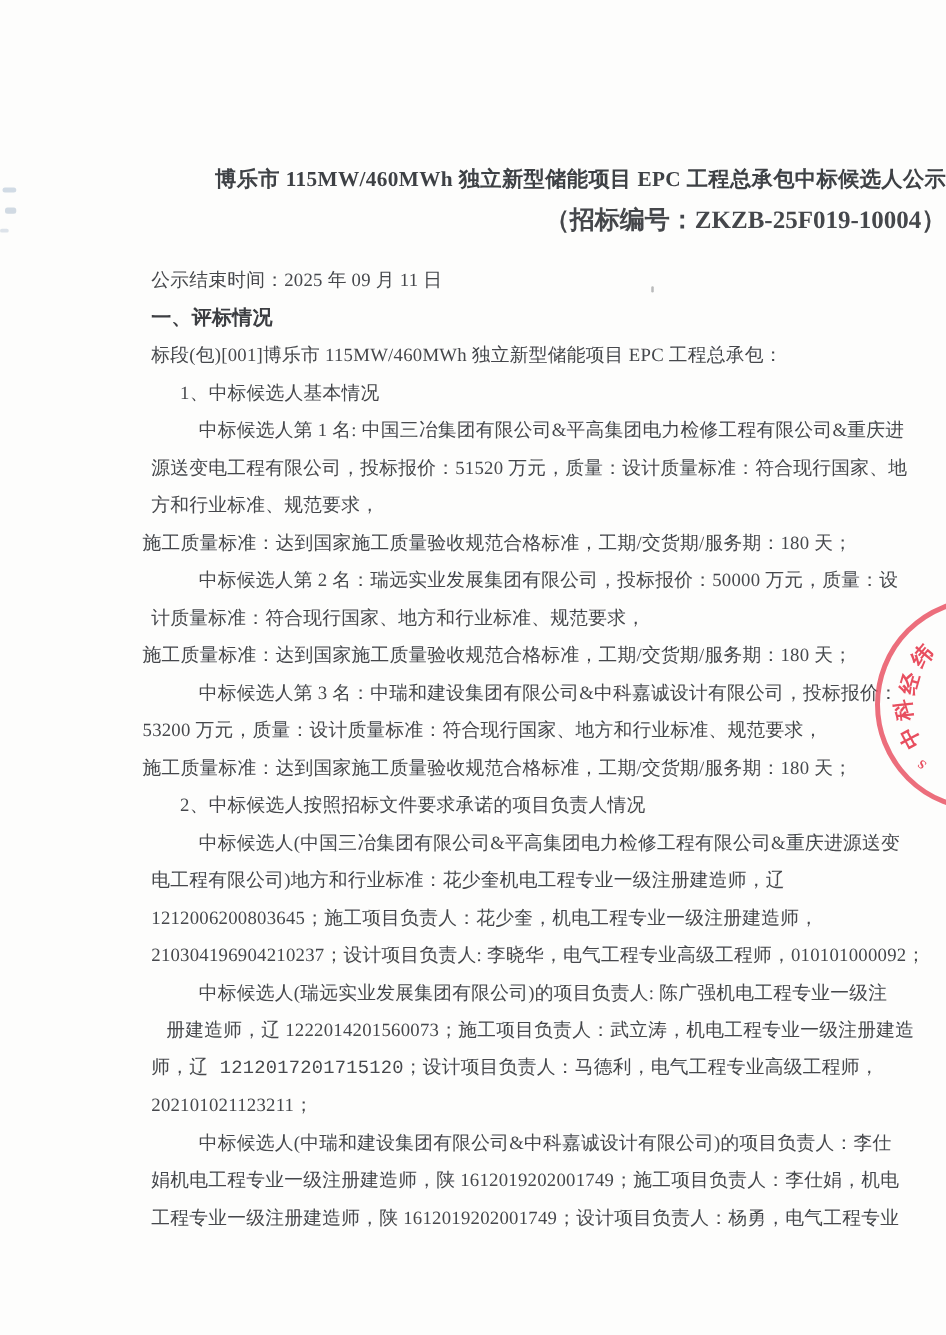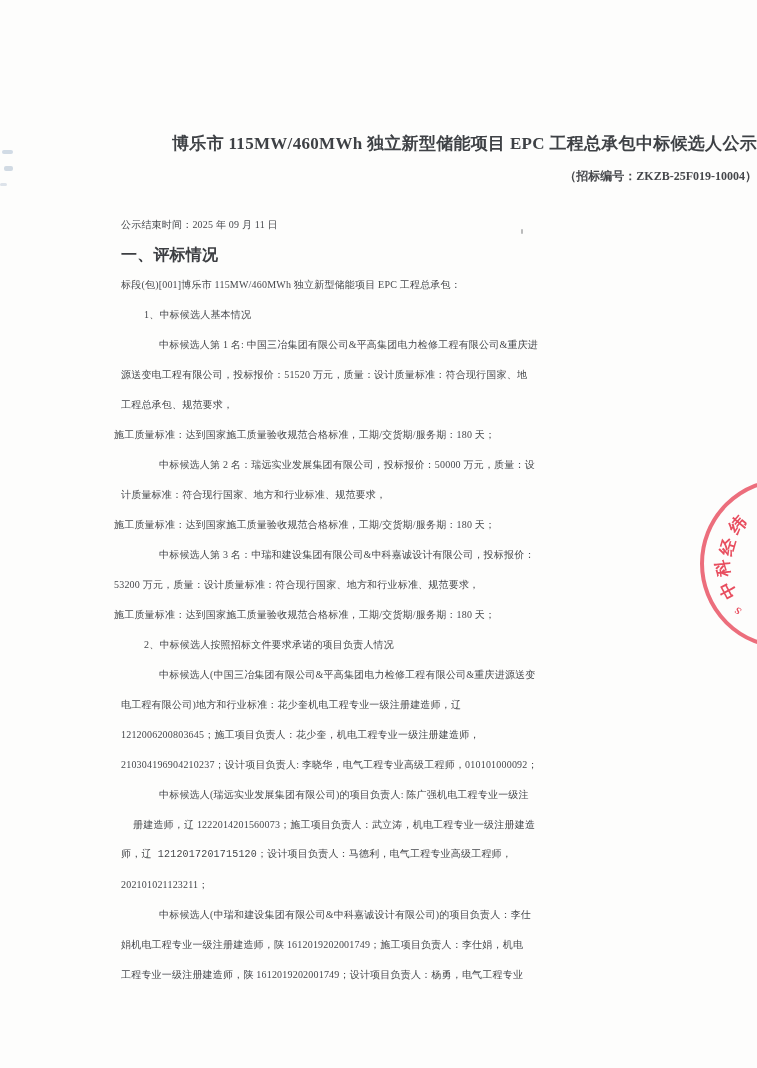--- a/index.html
+++ b/index.html
@@ -21,35 +21,35 @@
     text-align: right;
   }
   .doc-title {
     font-size: 17px;
     font-weight: 700;
     color: #3e4145;
     letter-spacing: 0.3px;
     line-height: 33px;
   }
   .doc-subtitle {
-    font-size: 12px;
+    font-size: 20px;
     font-weight: 600;
     color: #45474b;
     line-height: 33px;
   }
   .doc-body {
     position: absolute;
     top: 210px;
     left: 121px;
     width: 545px;
   }
   .line {
     height: 30px;
     line-height: 30px;
-    font-size: 10px;
+    font-size: 15px;
     white-space: nowrap;
     letter-spacing: 0.2px;
   }
   .line.bold {
     font-weight: 700;
     font-size: 16px;
     color: #3c3e42;
   }
   
   .stamp {
@@ -96,21 +96,21 @@
   </div>
 
   <div class="doc-body">
 
   <div class="line" style="margin-left: 0px;">公示结束时间：2025 年 09 月 11 日</div>
       <div class="line bold" style="margin-left: 0px;">一、评标情况</div>
       <div class="line" style="margin-left: 0px;">标段(包)[001]博乐市 115MW/460MWh 独立新型储能项目 EPC 工程总承包：</div>
       <div class="line" style="margin-left: 23px;">1、中标候选人基本情况</div>
       <div class="line" style="margin-left: 38px;">中标候选人第 1 名: 中国三冶集团有限公司&amp;平高集团电力检修工程有限公司&amp;重庆进</div>
       <div class="line" style="margin-left: 0px;">源送变电工程有限公司，投标报价：51520 万元，质量：设计质量标准：符合现行国家、地</div>
-      <div class="line" style="margin-left: 0px;">工程总承包、规范要求，</div>
+      <div class="line" style="margin-left: 0px;">方和行业标准、规范要求，</div>
       <div class="line" style="margin-left: -7px;">施工质量标准：达到国家施工质量验收规范合格标准，工期/交货期/服务期：180 天；</div>
       <div class="line" style="margin-left: 38px;">中标候选人第 2 名：瑞远实业发展集团有限公司，投标报价：50000 万元，质量：设</div>
       <div class="line" style="margin-left: 0px;">计质量标准：符合现行国家、地方和行业标准、规范要求，</div>
       <div class="line" style="margin-left: -7px;">施工质量标准：达到国家施工质量验收规范合格标准，工期/交货期/服务期：180 天；</div>
       <div class="line" style="margin-left: 38px;">中标候选人第 3 名：中瑞和建设集团有限公司&amp;中科嘉诚设计有限公司，投标报价：</div>
       <div class="line" style="margin-left: -7px;">53200 万元，质量：设计质量标准：符合现行国家、地方和行业标准、规范要求，</div>
       <div class="line" style="margin-left: -7px;">施工质量标准：达到国家施工质量验收规范合格标准，工期/交货期/服务期：180 天；</div>
       <div class="line" style="margin-left: 23px;">2、中标候选人按照招标文件要求承诺的项目负责人情况</div>
       <div class="line" style="margin-left: 38px;">中标候选人(中国三冶集团有限公司&amp;平高集团电力检修工程有限公司&amp;重庆进源送变</div>
       <div class="line" style="margin-left: 0px;">电工程有限公司)地方和行业标准：花少奎机电工程专业一级注册建造师，辽</div>

